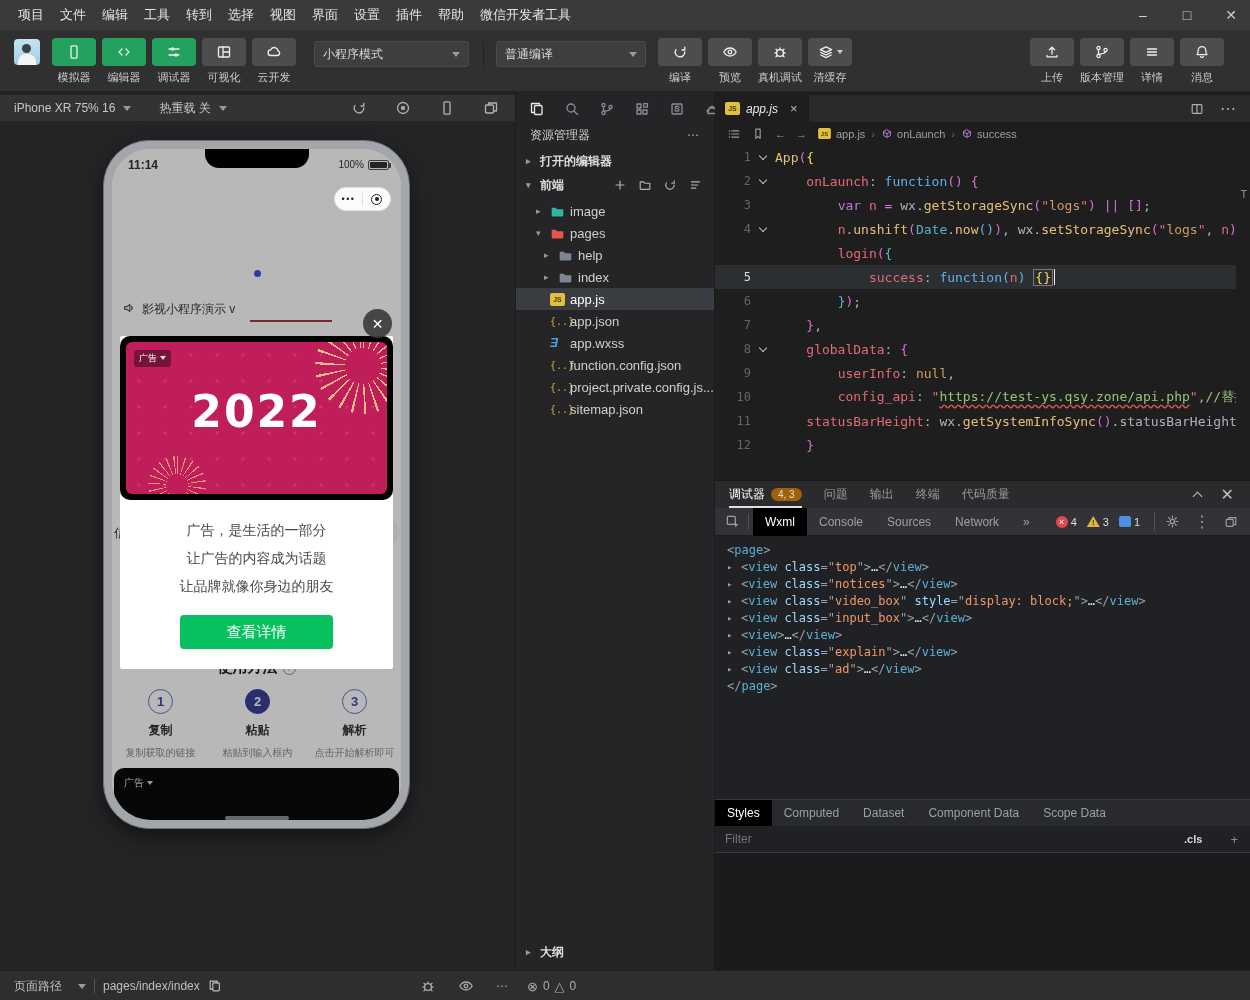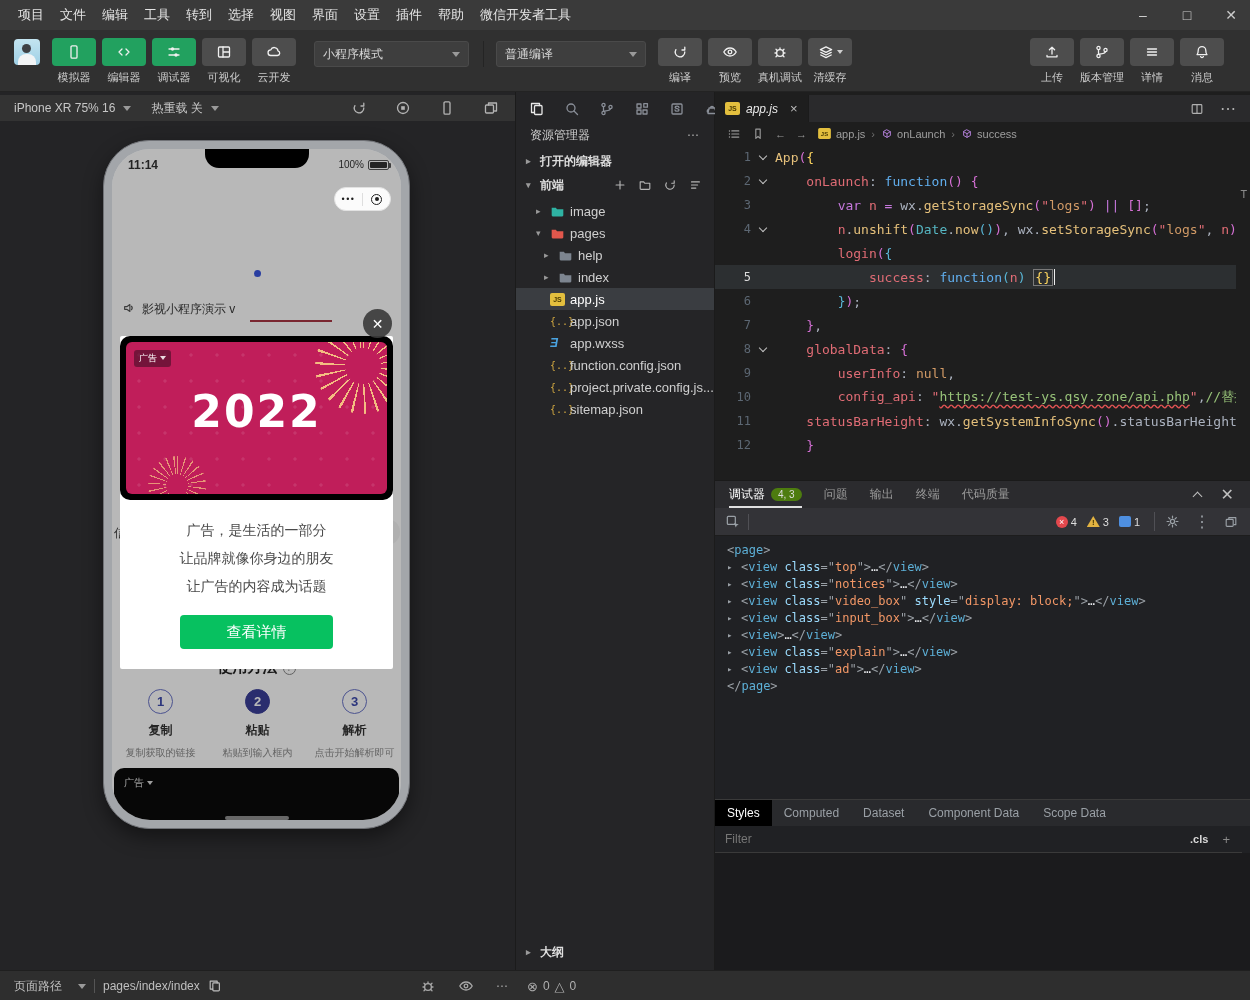--- a/index.html
+++ b/index.html
@@ -143,42 +143,42 @@
   .tk-cls{color:#56b6c2} .tk-b1{color:#ffd75f} .tk-b2{color:#d670d6} .tk-b3{color:#59b6d6}
   .tk-match{color:#ffd75f; border:1px solid #7a7a7a; padding:0 1px;}
   .caret-bar { display:inline-block; width:1.5px; height:16px; background:#eeeeee; margin-left:1px; vertical-align:-3px; }
   #minimap-t { position:absolute; top:96px; right:3px; color:#8a8a8a; font-size:11px; font-family:"DejaVu Sans Mono",monospace; }
 
   
   #debugger { position:absolute; top:388px; left:0; right:0; bottom:0; background:#202124; border-top:1px solid #1a1a1a; }
   #dbg-tabs-row { position:absolute; top:0; left:0; right:0; height:27px; background:#2b2b2e; display:flex; align-items:center; padding-left:14px; }
   .dbg-tab { font-size:12px; color:#9a9a9a; margin-right:22px; height:27px; display:flex; align-items:center; gap:6px; }
   .dbg-tab.active { color:#ffffff; box-shadow:inset 0 -2px 0 #e0e0e0; }
-  .dbg-badge { background:#4d7c0f; color:#dddddd; font-size:10px; border-radius:8px; padding:1px 7px; }
+  .dbg-badge { background:#a16207; color:#dddddd; font-size:10px; border-radius:8px; padding:1px 7px; }
   #dbg-right { margin-left:auto; display:flex; align-items:center; gap:20px; padding-right:16px; color:#c0c0c0; }
   .chev-up { width:7px; height:7px; border-left:1.5px solid #c0c0c0; border-top:1.5px solid #c0c0c0; transform:rotate(45deg); margin-top:3px; }
   #devtools-row { position:absolute; top:27px; left:0; right:0; height:28px; background:#333337; border-bottom:1px solid #1d1d1d; display:flex; align-items:center; color:#9aa0a6; }
   .dt-inspect { padding:0 8px 0 10px; }
   .dt-div { width:1px; height:16px; background:#505055; margin-right:4px; }
   .dt-tab { font-size:12px; padding:0 12px; height:28px; display:flex; align-items:center; color:#9aa0a6; }
   .dt-tab.active { background:#000000; color:#ffffff; }
   #dt-counts { margin-left:auto; display:flex; align-items:center; gap:4px; padding-right:8px; }
   .cnt { display:flex; align-items:center; gap:3px; color:#dddddd; font-size:11px; margin-left:6px; }
   .cnt-err { width:12px; height:12px; border-radius:50%; background:var(--err); color:#fff; font-size:9px; line-height:12px; text-align:center; font-style:normal; }
   .cnt-warn { width:13px; height:11px; background:var(--warn); clip-path:polygon(50% 0,100% 100%,0 100%); color:#4a3a00; font-size:8px; line-height:14px; text-align:center; font-weight:700; font-style:normal; }
   .cnt-msg { width:12px; height:11px; background:var(--info); border-radius:2px; font-style:normal; }
   #dt-icons { display:flex; align-items:center; gap:14px; padding:0 12px 0 10px; border-left:1px solid #505055; margin-left:6px; color:#9aa0a6; }
   #wxml { position:absolute; top:55px; left:0; right:0; height:263px; padding:6px 0 0 12px; font-family:"DejaVu Sans Mono",monospace; font-size:12px; line-height:17px; }
   .wxml-line { display:flex; white-space:pre; }
   .warr { width:14px; color:#9aa0a6; font-size:9px; line-height:17px; font-style:normal; }
   .wtag{color:#5db0d7} .wattr{color:#9cdcfe} .wval{color:#f29766} .wpun{color:#9aa0a6} .wdots{color:#e8eaed} .wpln{color:#9aa0a6}
   #style-tabs { position:absolute; top:318px; left:0; right:0; height:27px; background:#292a2d; border-top:1px solid #3a3a3a; display:flex; align-items:center; }
   .st-tab { font-size:12px; color:#9aa0a6; padding:0 12px; height:27px; display:flex; align-items:center; }
   .st-tab.active { background:#000000; color:#ffffff; }
-  #filter-row { position:absolute; top:345px; left:0; right:8px; height:27px; background:#202124; border-bottom:1px solid #3a3a3a; display:flex; align-items:center; }
+  #filter-row { position:absolute; top:345px; left:0; right:0; height:27px; background:#202124; border-bottom:1px solid #3a3a3a; display:flex; align-items:center;gap:14px; }
   #filter-row input { flex:1; background:transparent; border:none; outline:none; color:#cccccc; font-size:12px; padding-left:10px; }
   #filter-row input::placeholder { color:#767676; }
   #filter-row .cls { color:#d8d8d8; font-size:11px; font-weight:700; margin-right:14px; }
   #filter-row .plus { color:#8a8a8a; font-size:13px; margin-right:12px; }
   #styles-empty { position:absolute; top:372px; left:0; right:0; bottom:0; background:#1b1b1d; }
 
   
   #statusbar { position:absolute; bottom:0; left:0; right:0; height:30px; background:#2e2e2e; border-top:1px solid #1f1f1f; font-size:12px; color:#bfbfbf; }
   #sb-left { position:absolute; left:14px; top:0; height:30px; display:flex; align-items:center; gap:8px; }
   .sb-div { width:1px; height:14px; background:#555; }
@@ -352,21 +352,21 @@
         </div>
       </div>
   </div>
 
   <div id="sim-pane">
     <div id="sim-toolbar">
       <div class="sim-dd">
         <span>iPhone XR 75% 16</span>
           <i class="dd"></i>
       </div>
-      <div class="sim-dd" style="margin-left:20px">
+      <div class="sim-dd" style="margin-left:28px">
         <span>热重载 关</span>
           <i class="dd"></i>
       </div>
       <div id="sim-icons">
           <span class="icon">
             <svg viewBox="0 0 16 16" width="16" height="16" fill="none" stroke="currentColor" stroke-width="1.3" stroke-linecap="round" stroke-linejoin="round">
               <path d="M12.8 8A4.8 4.8 0 113.9 5.6"></path>
               <path d="M12.8 3.2v2.8H10"></path>
             </svg>
           </span>
@@ -448,22 +448,22 @@
             <div class="ad-img">
               <span class="ad-tag-popup"><span>广告</span><i class="tag-caret"></i></span>
               <div class="burst burst1"></div>
               <div class="burst burst2"></div>
               <div class="ad-year">2022</div>
             </div>
           </div>
           <div class="popup-body">
             <div id="popup-lines">
                 <div class="popup-line">广告，是生活的一部分</div>
+                <div class="popup-line">让广告的内容成为话题</div>
                 <div class="popup-line">让品牌就像你身边的朋友</div>
-                <div class="popup-line">让广告的内容成为话题</div>
               </div>
             <div class="popup-btn">查看详情</div>
           </div>
         </div>
         <div id="popup-close" class="abs">✕</div>
       </div>
     </div>
   </div>
 
   <div id="sidebar">
@@ -734,20 +734,27 @@
         </div>
       </div>
       <div id="devtools-row">
         <span class="icon dt-inspect" id="inspect-icon">
             <svg viewBox="0 0 16 16" width="15" height="15" fill="none" stroke="currentColor" stroke-width="1.3" stroke-linecap="round" stroke-linejoin="round">
               <rect x="2.5" y="2.5" width="8.5" height="8.5" rx="1"></rect>
               <path d="M9.5 9.5l2 5 1-2.2 2.2-1z" fill="currentColor" stroke="none"></path>
             </svg>
           </span>
         <span class="dt-div"></span>
+        <div id="devtools-tabs" style="display:flex">
+            <div class="dt-tab active">Wxml</div>
+            <div class="dt-tab">Console</div>
+            <div class="dt-tab">Sources</div>
+            <div class="dt-tab">Network</div>
+            <div class="dt-tab">»</div>
+          </div>
         <div id="dt-counts">
             <span class="cnt">
               <i class="cnt-err">×</i>
               <span>4</span>
             </span>
             <span class="cnt">
               <i class="cnt-warn">!</i>
               <span>3</span>
             </span>
             <span class="cnt">

